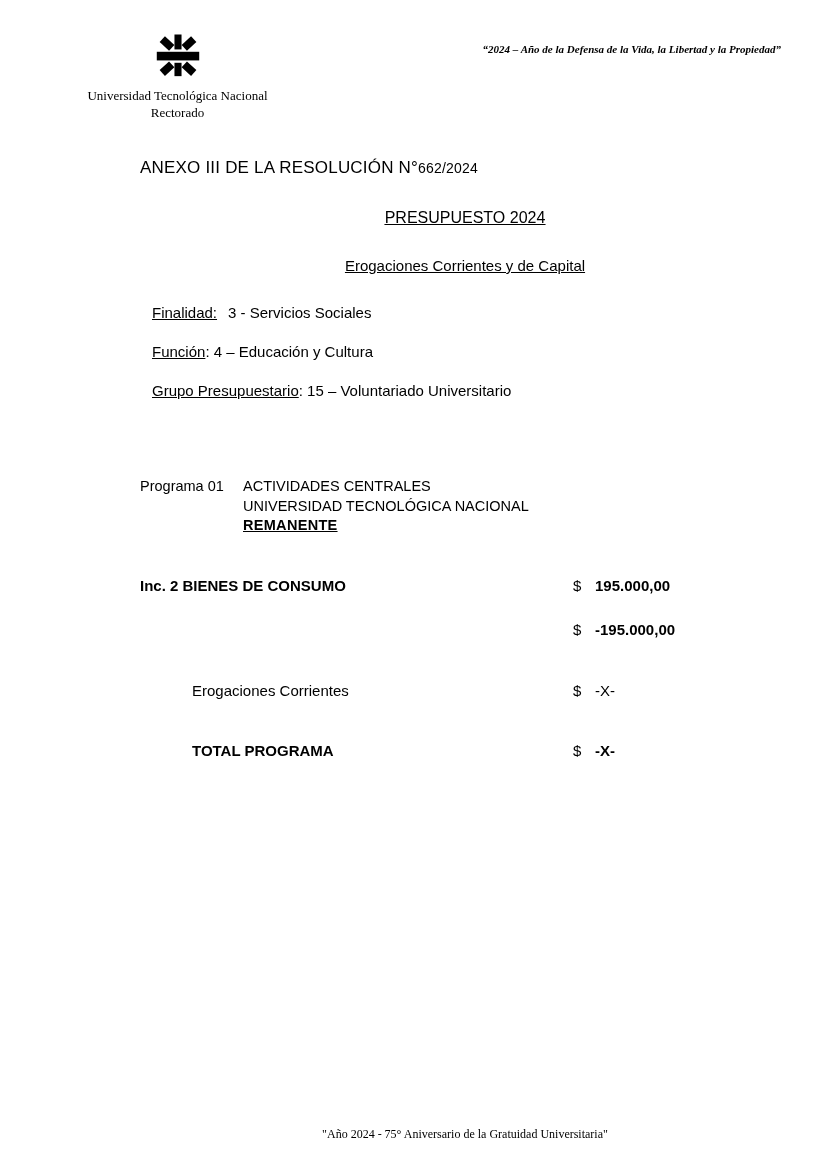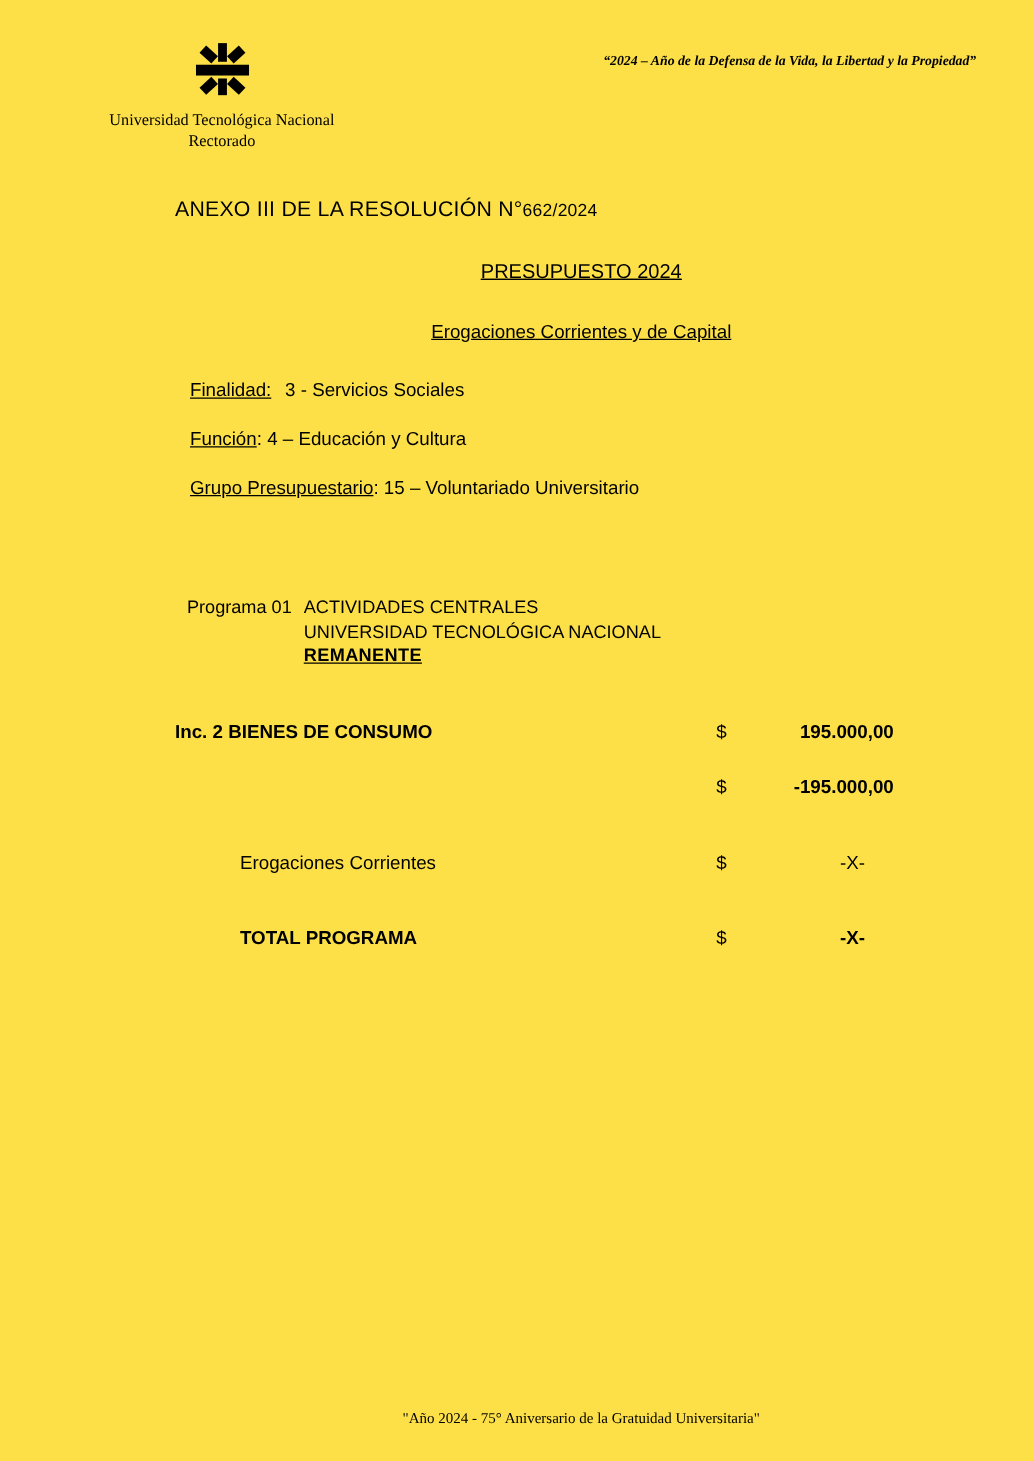--- a/index.html
+++ b/index.html
@@ -1,21 +1,21 @@
 <!DOCTYPE html>
 <html><head>
 <meta charset="utf-8">
 <style>
   * { margin: 0; padding: 0; box-sizing: border-box; }
   body { background: #888; font-family: "Liberation Sans", sans-serif; }
   .page {
     position: relative;
     width: 827px;
     height: 1169px;
-    background: #fde047;
+    background: #ffffff;
     color: #000000;
     margin: 0 auto;
     overflow: hidden;
   }
   
   .header-quote {
     position: absolute;
     top: 43px;
     right: 46px;
     font-family: "Liberation Serif", serif;
@@ -89,33 +89,33 @@
   table.budget-table { border: 2px solid #000; }
   
   .program-block {
     position: absolute;
     top: 477px;
     left: 140px;
     font-size: 14.5px;
     line-height: 19.5px;
     white-space: nowrap;
   }
-  .program-block .pg-label { display: inline-block; width: 103px; text-align: center; }
+  .program-block .pg-label { display: inline-block; width: 103px; }
   .program-block .indent { margin-left: 103px; }
   .program-block .remanente {
     font-weight: bold;
     text-decoration: underline;
     letter-spacing: .3px;
   }
   
   .item-row { position: absolute; left: 0; width: 692px; height: 18px; font-size: 15px; }
   .item-row .lbl   { position: absolute; left: 140px; white-space: nowrap; }
   .item-row .lbl.ind { left: 192px; }
   .item-row .cur   { position: absolute; left: 573px; }
-  .item-row .amt   { position: absolute; left: 595px; width: 120px; text-align: right; }
+  .item-row .amt   { position: absolute; left: 595px; width: 120px; }
   .item-row.bold .lbl, .item-row.bold .amt { font-weight: bold; }
   .item-row .amt.xmark { padding-right: 23px; }
   .row-inc2  { top: 577px; }
   .row-inc3  { top: 621px; }
   .row-erog  { top: 682px; }
   .row-total { top: 742px; }
   
   .footer-quote {
     position: absolute;
     top: 1127px;

